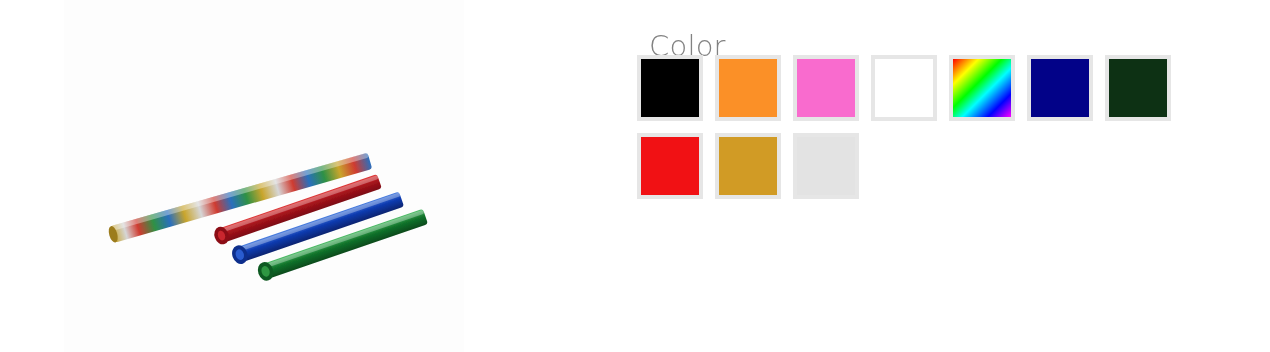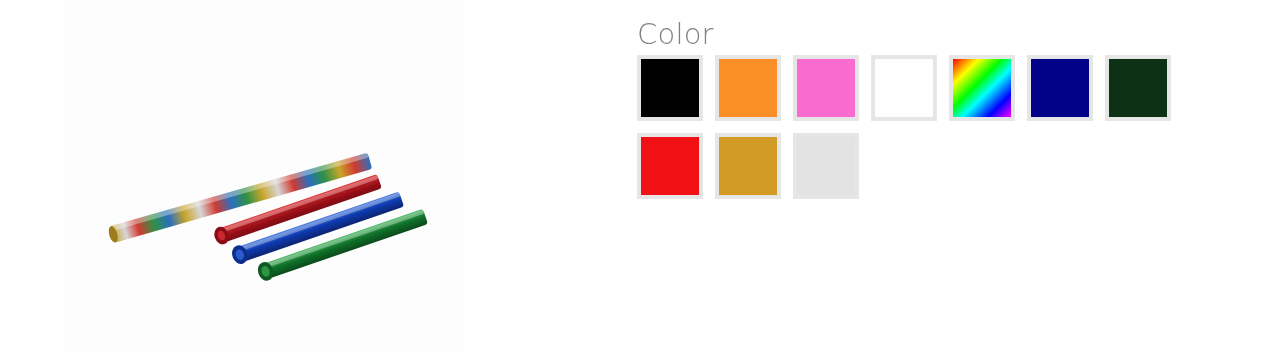--- a/index.html
+++ b/index.html
@@ -41,21 +41,21 @@
 
   
   .option-panel {
     position: absolute;
     left: 637px;
     top: 0px;
     width: 610px;
     height: 352px;
   }
   .option-title {
-    margin: 0;
+    margin: 12px;
     padding: 0;
     position: absolute;
     left: 0px;
     top: 17px;
     font-size: 29px;
     font-weight: 300;
     letter-spacing: 0.2px;
     color: #828282;
     line-height: 34px;
     font-family: "DejaVu Sans", sans-serif;

